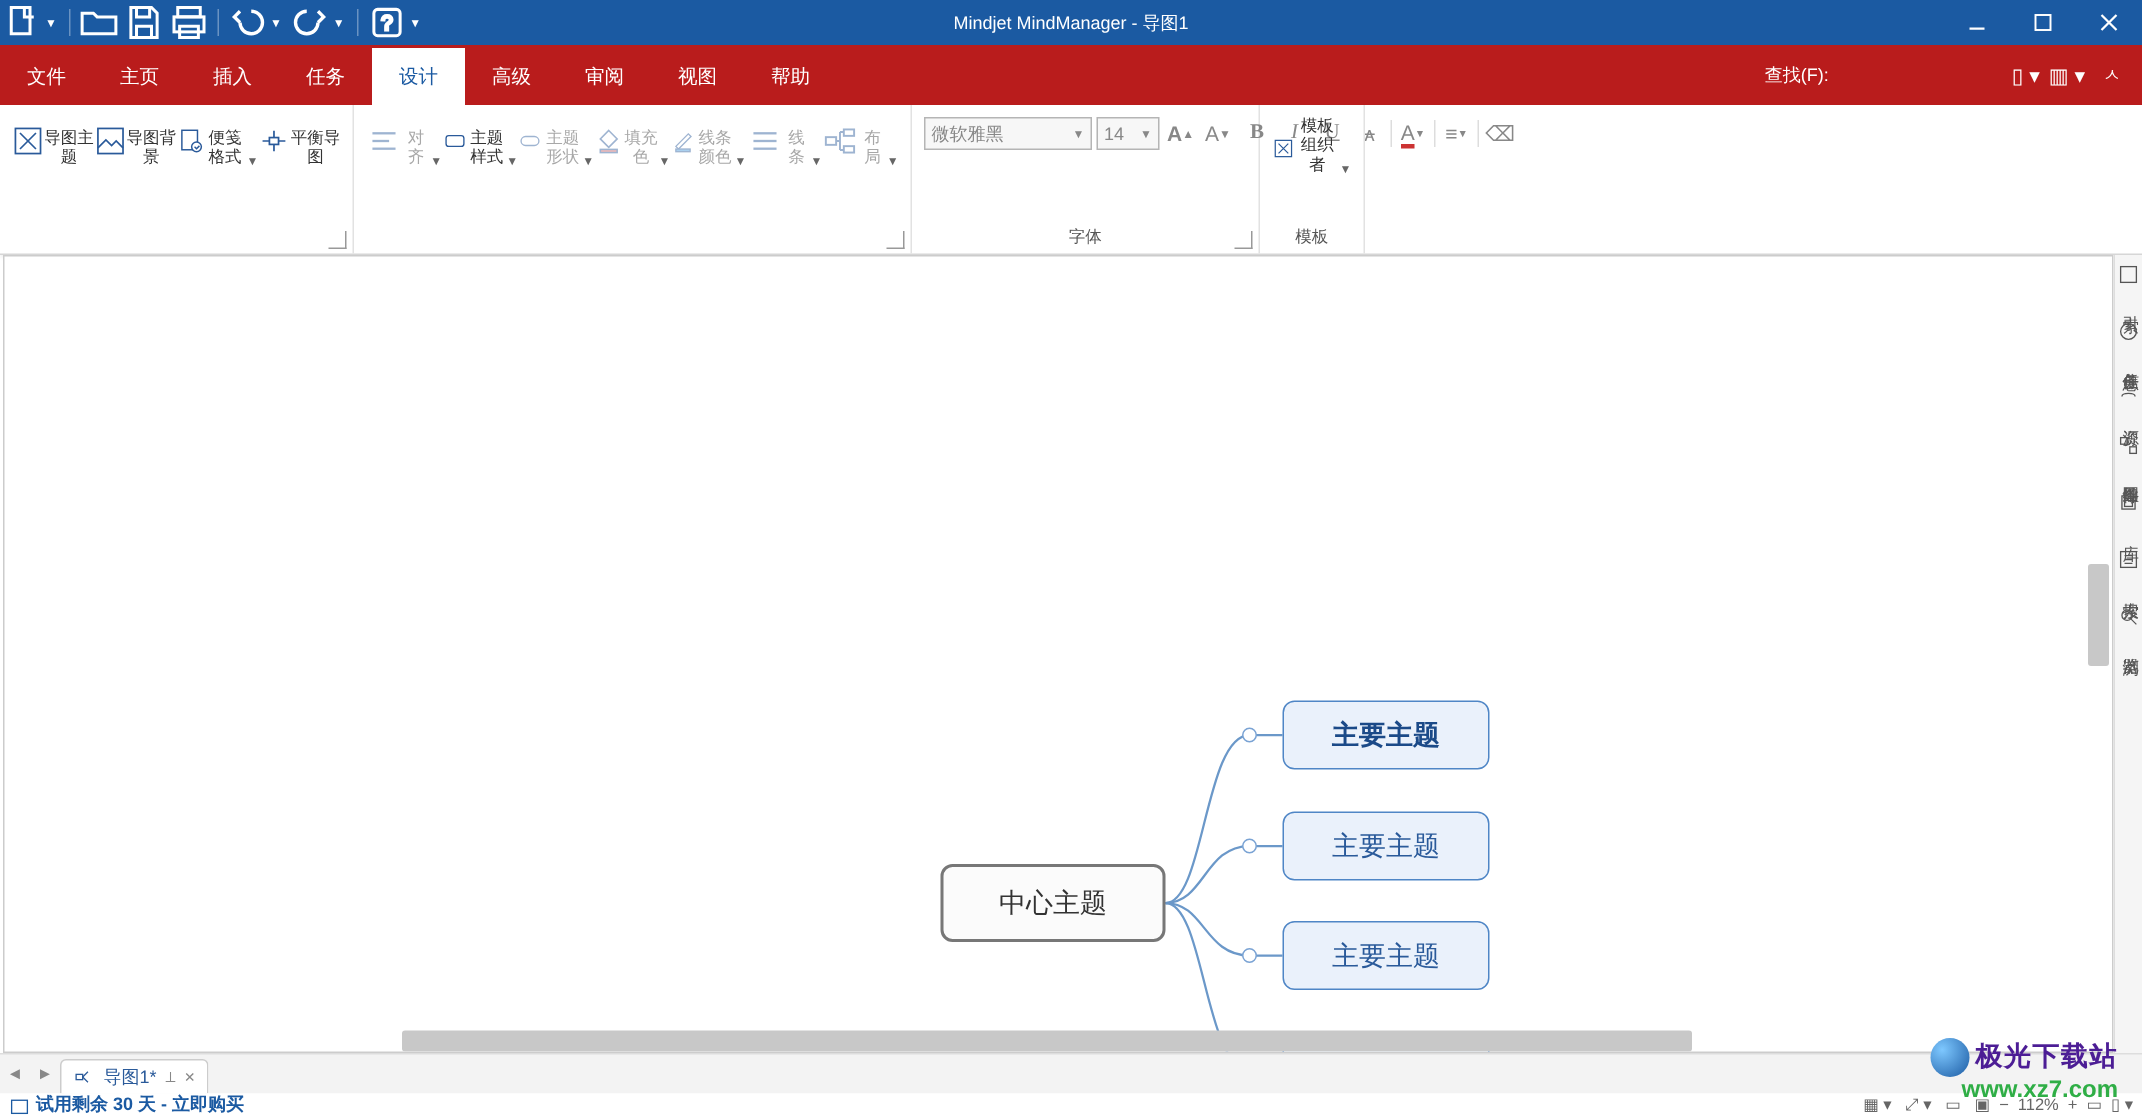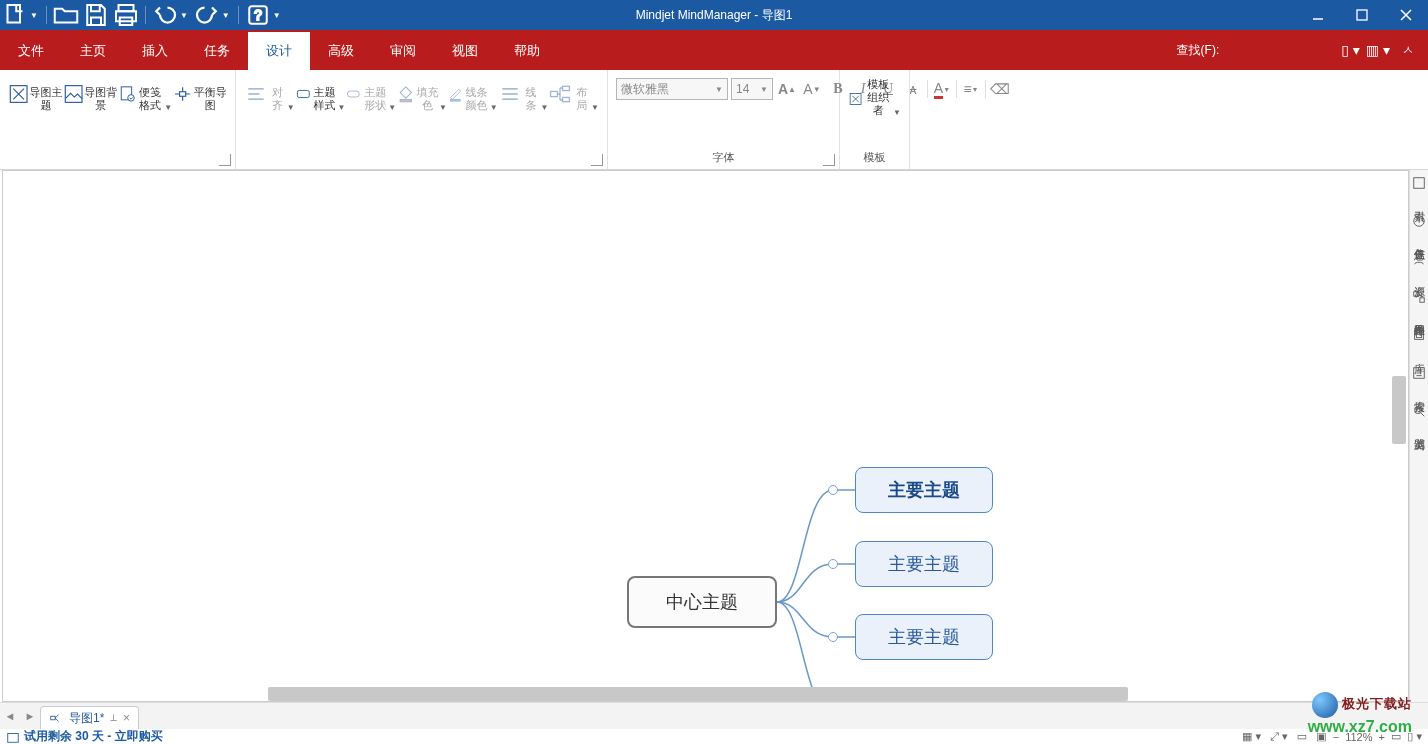--- a/index.html
+++ b/index.html
@@ -65,21 +65,21 @@
 .doc-nav { width: 20px; height: 100%; display: flex; align-items: center; justify-content: center; color: #888; cursor: pointer; font-size: 11px; }
 .doc-tab { height: 23px; margin-top: 3px; background: #fff; border: 1px solid #ccc; border-bottom: none; border-radius: 4px 4px 0 0; padding: 0 8px; display: flex; align-items: center; gap: 6px; font-size: 12px; color: #2a5a9a; cursor: pointer; }
 
 
 .status { position: absolute; left: 0; right: 0; bottom: 0; height: 15px; background: #fff; display: flex; align-items: center; font-size: 12px; padding: 0 6px; overflow: hidden; }
 .status-link { color: #1b5aa2; cursor: pointer; text-align: center; }
 .status-right { margin-left: auto; display: flex; align-items: center; gap: 6px; color: #666; font-size: 11px; }
 
 
 .watermark { position: absolute; right: 16px; bottom: 8px; text-align: right; }
-.watermark .l1 { font-size: 13px; font-weight: 700; color: #7f1d1d; letter-spacing: 1px; margin-top: 12px; }
+.watermark .l1 { font-size: 18px; font-weight: 700; color: #4c1d95; letter-spacing: 1px; margin-top: 12px; }
 .watermark .l2 { font-size: 16px; color: #2fae46; font-weight: 600; }
 .wm-icon { display:inline-block; width:26px; height:26px; border-radius:50%; background: radial-gradient(circle at 30% 30%, #7ec8ff, #1b5aa2); vertical-align: middle; margin-right:4px; }
 
 .icon-svg { width: 100%; height: 100%; }
 </style>
 </head>
 <body>
 
 <div class="titlebar">
   <div class="qat">

